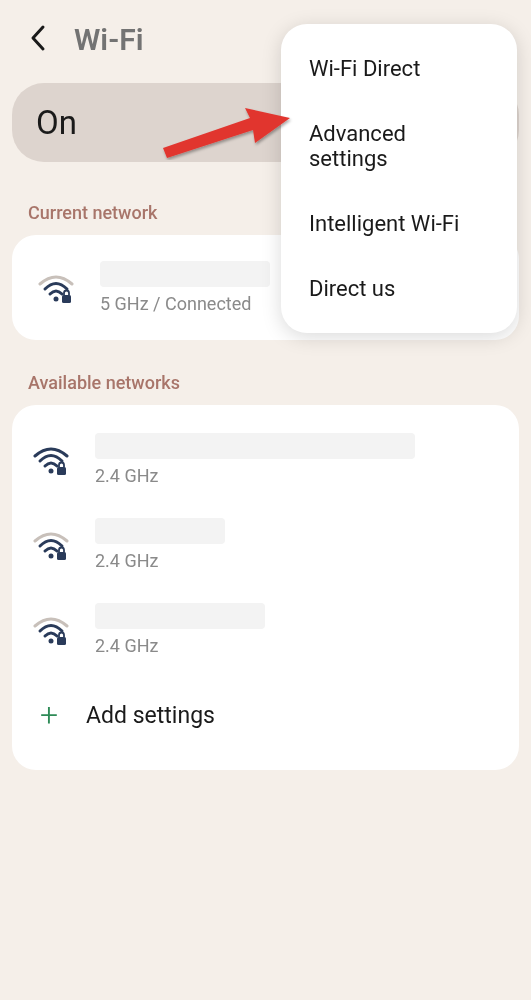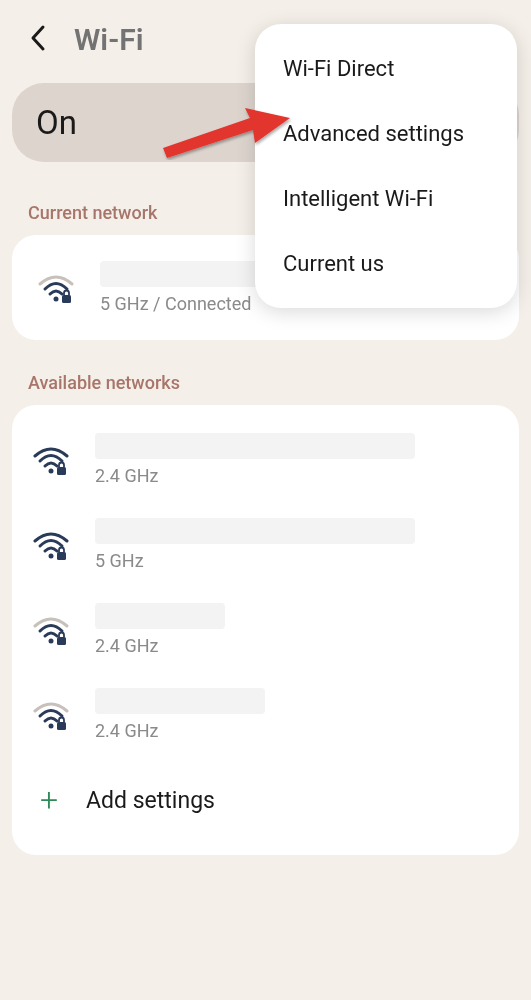--- a/index.html
+++ b/index.html
@@ -26,21 +26,21 @@
     .network-name.medium { width: 170px; }
     .network-name.long { width: 320px; }
     .network-sub { font-size: 18px; color: #8a8a8a; }
     .gear-divider { width: 1px; height: 40px; background: #e5e5e5; margin-right: 4px; }
     .gear-btn { background: none; border: none; cursor: pointer; padding: 8px; }
     
     .add-row { display: flex; align-items: center; padding: 24px 28px; gap: 28px; }
     .plus-icon { color: #2e8b57; font-size: 32px; font-weight: 300; }
     .add-label { font-size: 23px; color: #1a1a1a; }
     
-    .popup { position: absolute; top: 24px; right: 14px; width: 262px; background: #fff; border-radius: 26px; box-shadow: 0 4px 20px rgba(0,0,0,0.15); padding: 12px 0; z-index: 10; }
+    .popup { position: absolute; top: 24px; right: 14px; width: 236px; background: #fff; border-radius: 26px; box-shadow: 0 4px 20px rgba(0,0,0,0.15); padding: 12px 0; z-index: 10; }
     .popup-item { padding: 20px 28px; font-size: 22px; color: #1a1a1a; cursor: pointer; }
     
     .arrow-annotation { position: absolute; top: 100px; left: 155px; z-index: 20; pointer-events: none; }
   </style>
 </head>
 <body>
 
 <div class="header">
   <button class="back-btn">
     <svg width="18" height="28" viewBox="0 0 18 28">
@@ -93,36 +93,20 @@
         <rect x="25" y="23" width="9" height="8" rx="1.5" fill="#2a3b5a"></rect>
         <path d="M27 23 v-2 a2.5 2.5 0 0 1 5 0 v2" stroke="#2a3b5a" stroke-width="1.8" fill="none"></path>
       </svg>
     </div>
     <div class="network-info">
       <div class="network-name long"></div>
       <div class="network-sub">2.4 GHz</div>
     </div>
   </div>
 
-  <div class="network-item">
-    <div class="wifi-icon-wrap">
-      <svg width="38" height="32" viewBox="0 0 38 32">
-        <path d="M3 12 Q19 -2 35 12" stroke="#2a3b5a" stroke-width="3" fill="none" stroke-linecap="round"></path>
-        <path d="M8 17 Q19 6 30 17" stroke="#2a3b5a" stroke-width="3" fill="none" stroke-linecap="round"></path>
-        <path d="M13 22 Q19 16 25 22" stroke="#2a3b5a" stroke-width="3" fill="none" stroke-linecap="round"></path>
-        <circle cx="19" cy="27" r="2.5" fill="#2a3b5a"></circle>
-        <rect x="25" y="23" width="9" height="8" rx="1.5" fill="#2a3b5a"></rect>
-        <path d="M27 23 v-2 a2.5 2.5 0 0 1 5 0 v2" stroke="#2a3b5a" stroke-width="1.8" fill="none"></path>
-      </svg>
-    </div>
-    <div class="network-info">
-      <div class="network-name long"></div>
-      <div class="network-sub">5 GHz</div>
-    </div>
-  </div>
 
   <div class="network-item">
     <div class="wifi-icon-wrap">
       <svg width="38" height="32" viewBox="0 0 38 32">
         <path d="M3 12 Q19 -2 35 12" stroke="#c8c0ba" stroke-width="3" fill="none" stroke-linecap="round"></path>
         <path d="M8 17 Q19 6 30 17" stroke="#2a3b5a" stroke-width="3" fill="none" stroke-linecap="round"></path>
         <path d="M13 22 Q19 16 25 22" stroke="#2a3b5a" stroke-width="3" fill="none" stroke-linecap="round"></path>
         <circle cx="19" cy="27" r="2.5" fill="#2a3b5a"></circle>
         <rect x="25" y="23" width="9" height="8" rx="1.5" fill="#2a3b5a"></rect>
         <path d="M27 23 v-2 a2.5 2.5 0 0 1 5 0 v2" stroke="#2a3b5a" stroke-width="1.8" fill="none"></path>
@@ -154,21 +138,21 @@
   <div class="add-row">
     <span class="plus-icon">+</span>
     <span class="add-label">Add settings</span>
   </div>
 </div>
 
 <div class="popup">
   <div class="popup-item">Wi-Fi Direct</div>
   <div class="popup-item">Advanced settings</div>
   <div class="popup-item">Intelligent Wi-Fi</div>
-  <div class="popup-item">Current us</div>
+  <div class="popup-item">Direct us</div>
 </div>
 
 <svg class="arrow-annotation" width="140" height="60" viewBox="0 0 140 60">
   <defs>
     <filter id="shadow" x="-20%" y="-20%" width="140%" height="140%">
       <feDropShadow dx="1" dy="2" stdDeviation="1.5" flood-opacity="0.35"></feDropShadow>
     </filter>
   </defs>
   <g filter="url(#shadow)">
     <path d="M8 48 L95 18 L90 8 L135 18 L100 43 L98 30 L12 58 Z" fill="#e1352f"></path>

